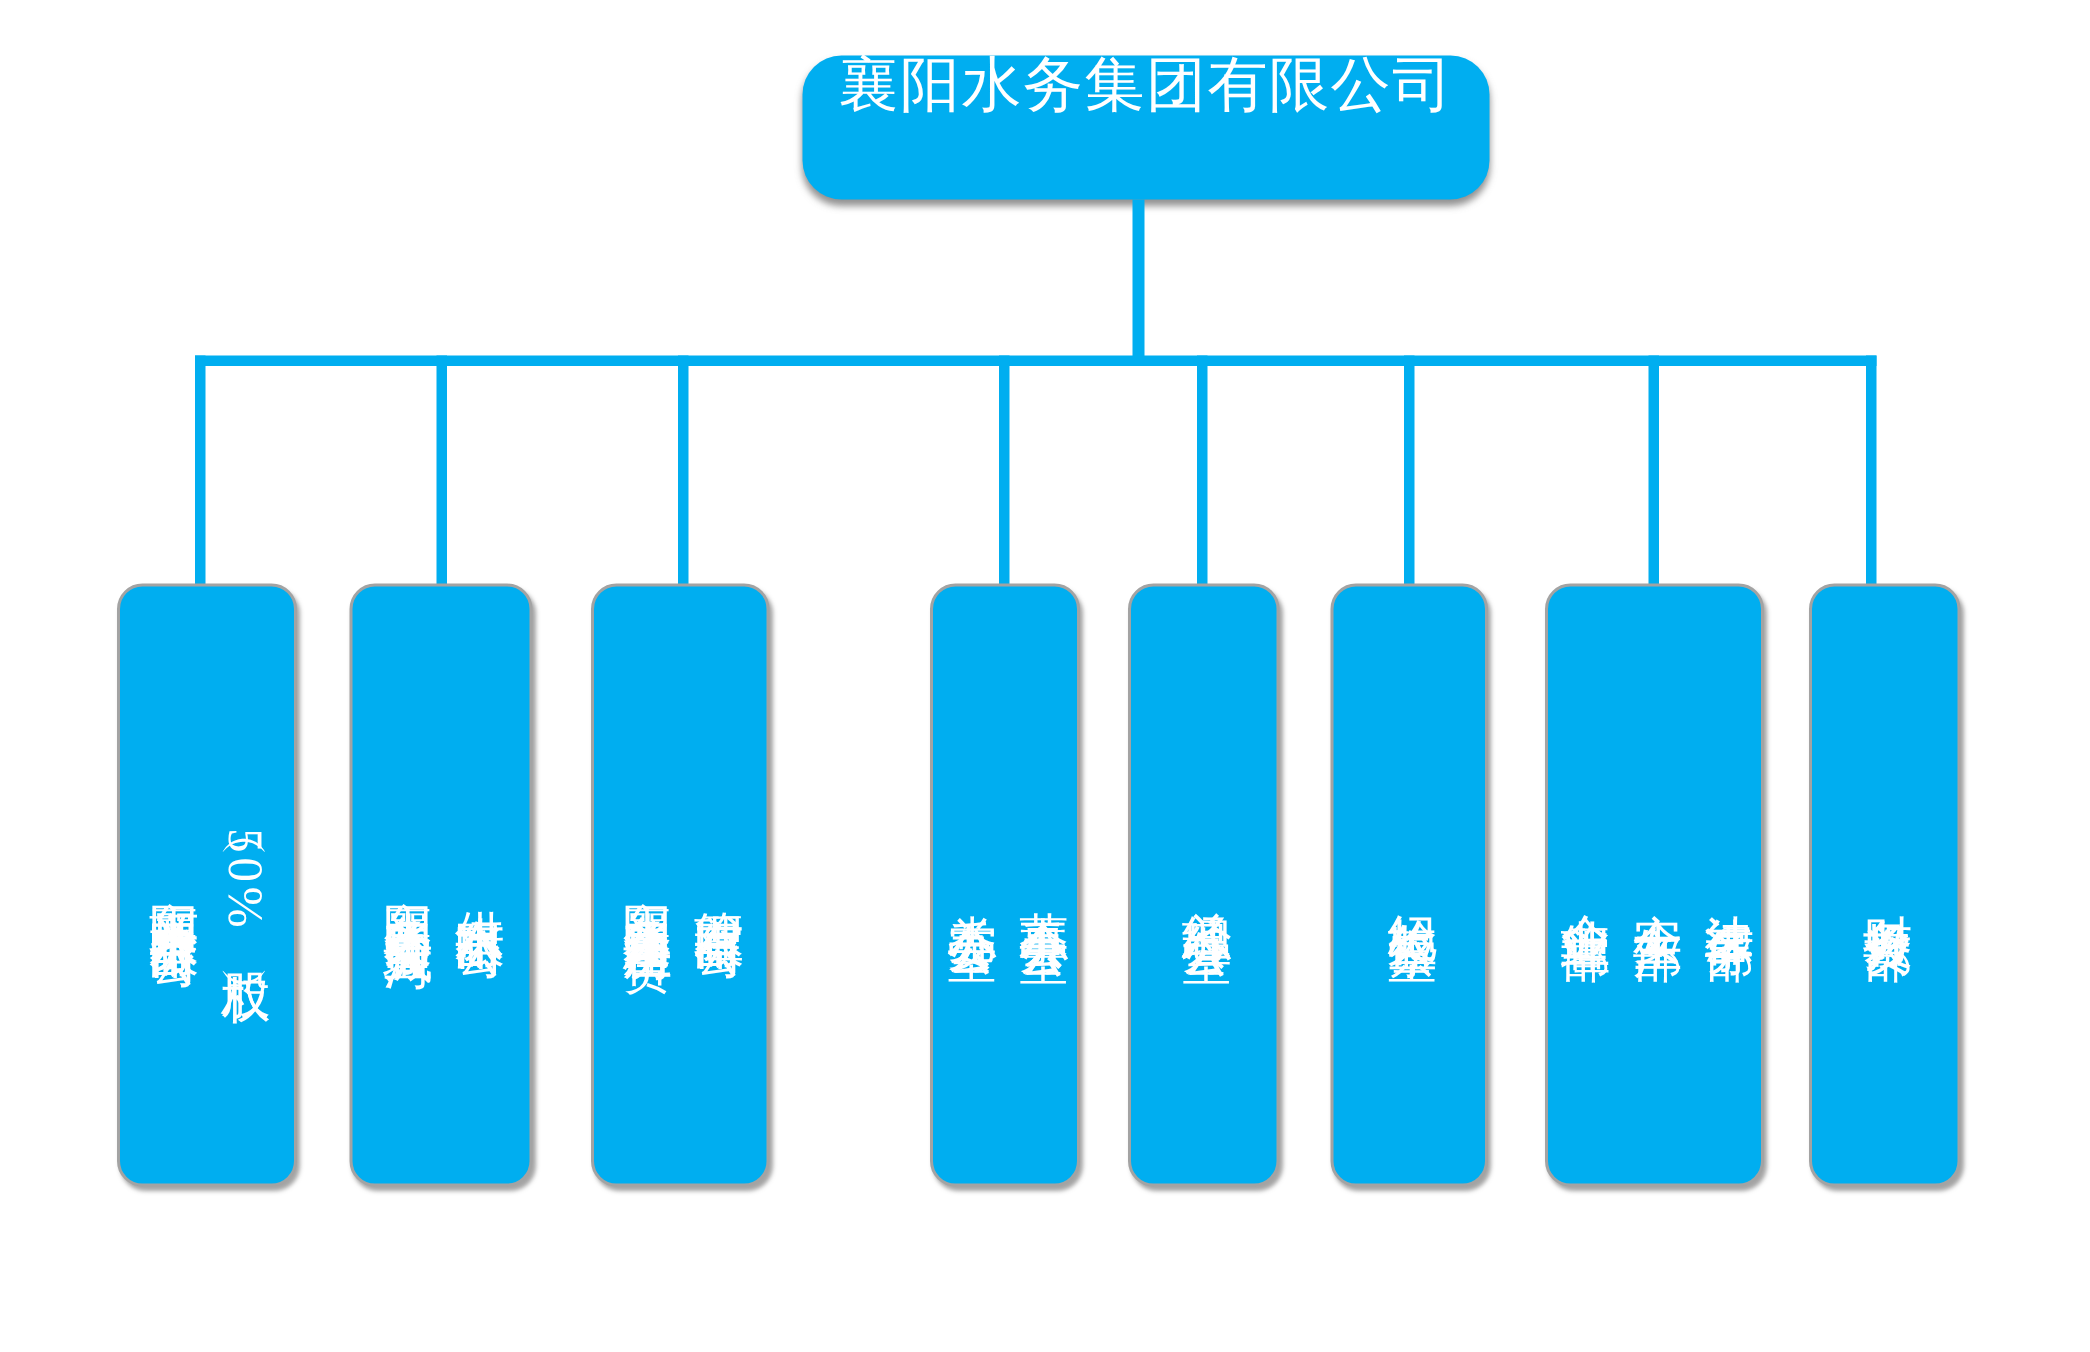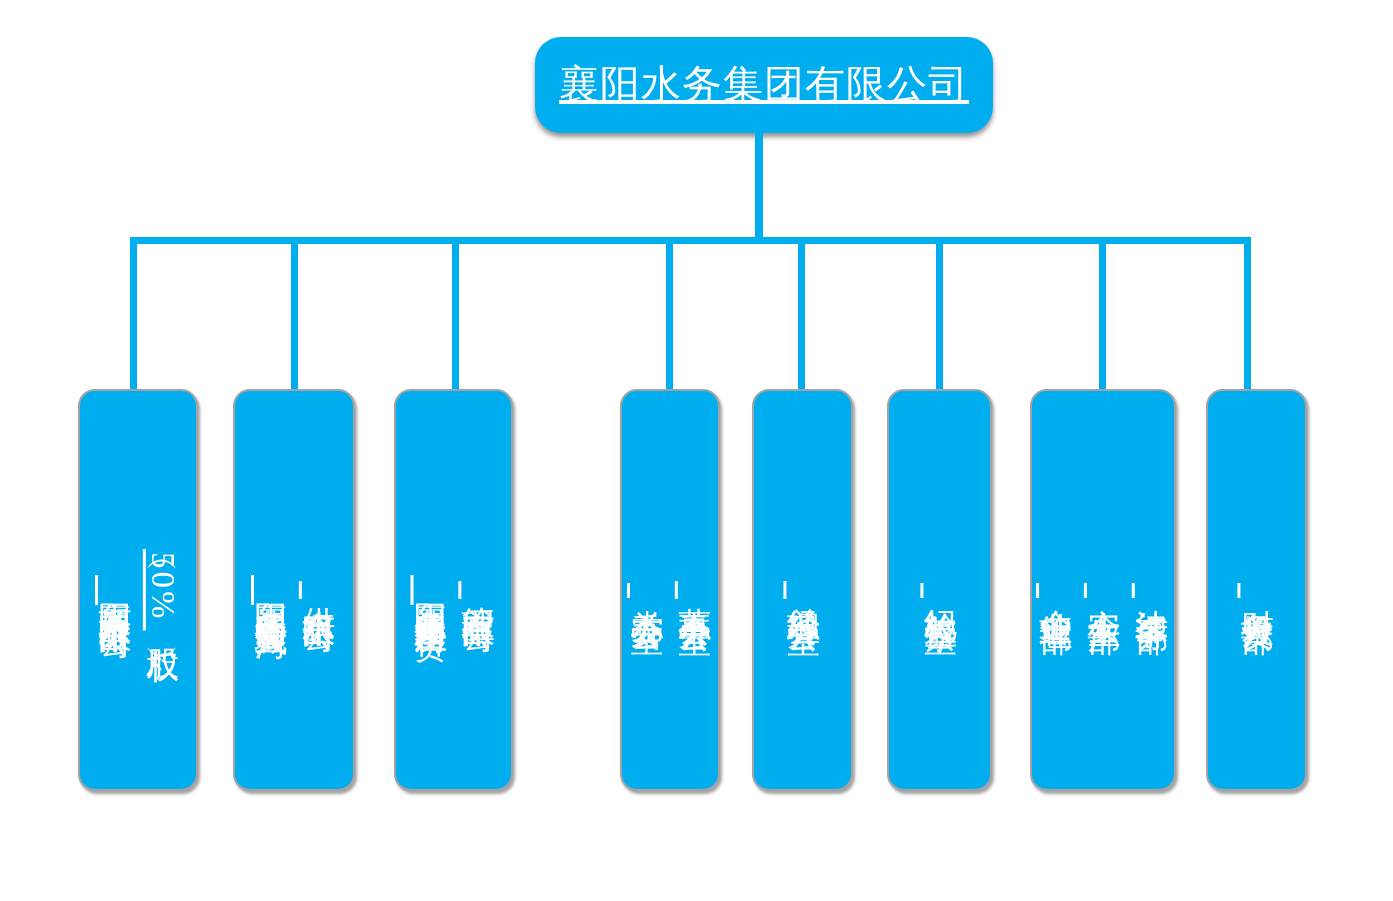--- a/index.html
+++ b/index.html
@@ -14,23 +14,22 @@
     width:1393px;height:901px;
     background:var(--bg);
     overflow:hidden;
     font-family:"Liberation Serif","DejaVu Serif",serif;
   }
   
   .node{
     position:absolute;
     background:var(--accent);
     color:var(--text);
-    display:flex;align-items:center;justify-content:center;
+    display:flex;align-items:flex-start;justify-content:center;
     box-sizing:border-box;
-    text-decoration:underline;
   }
   .root-node{
     left:535px;top:37px;width:458px;height:96px;
     border-radius:26px;
     box-shadow:0 4px 5px rgba(110,110,110,0.75);
   }
   .root-label{
     font-size:40px;
     letter-spacing:1px;
     white-space:nowrap;

